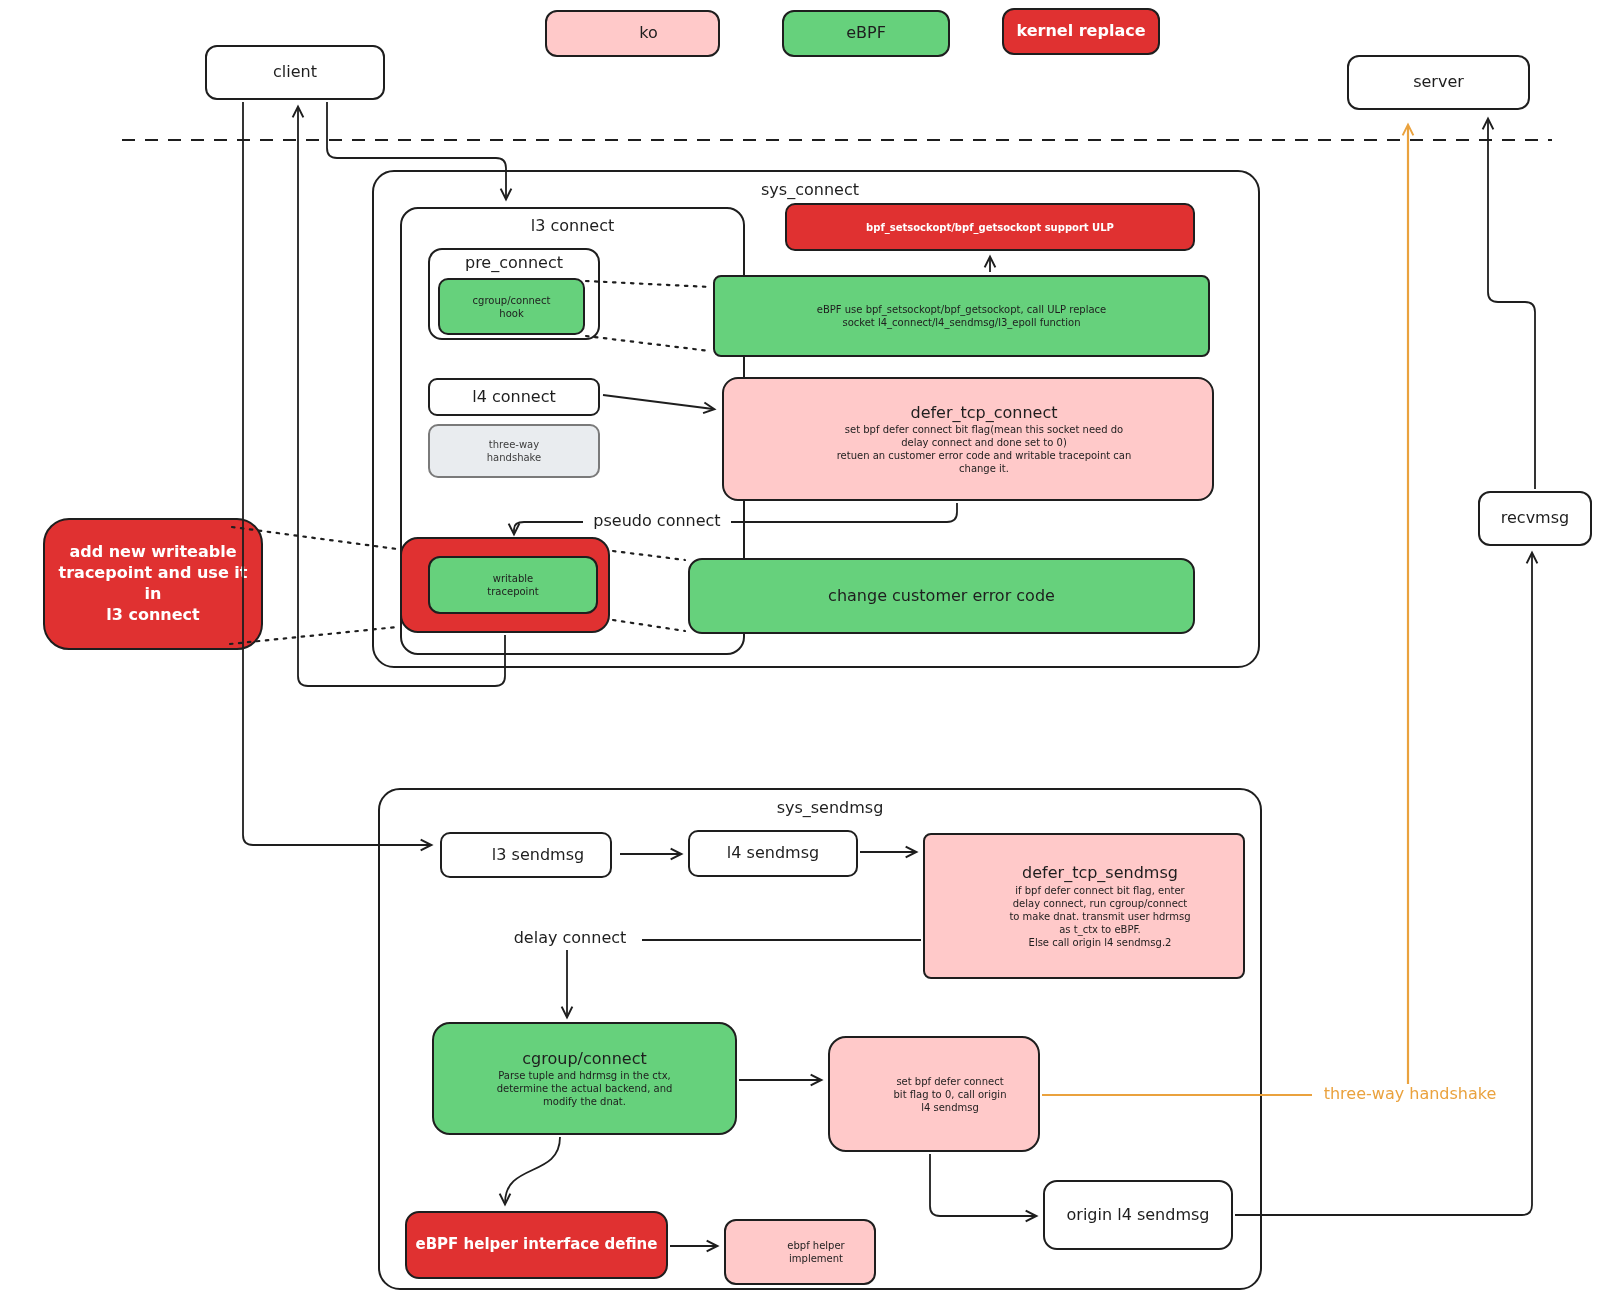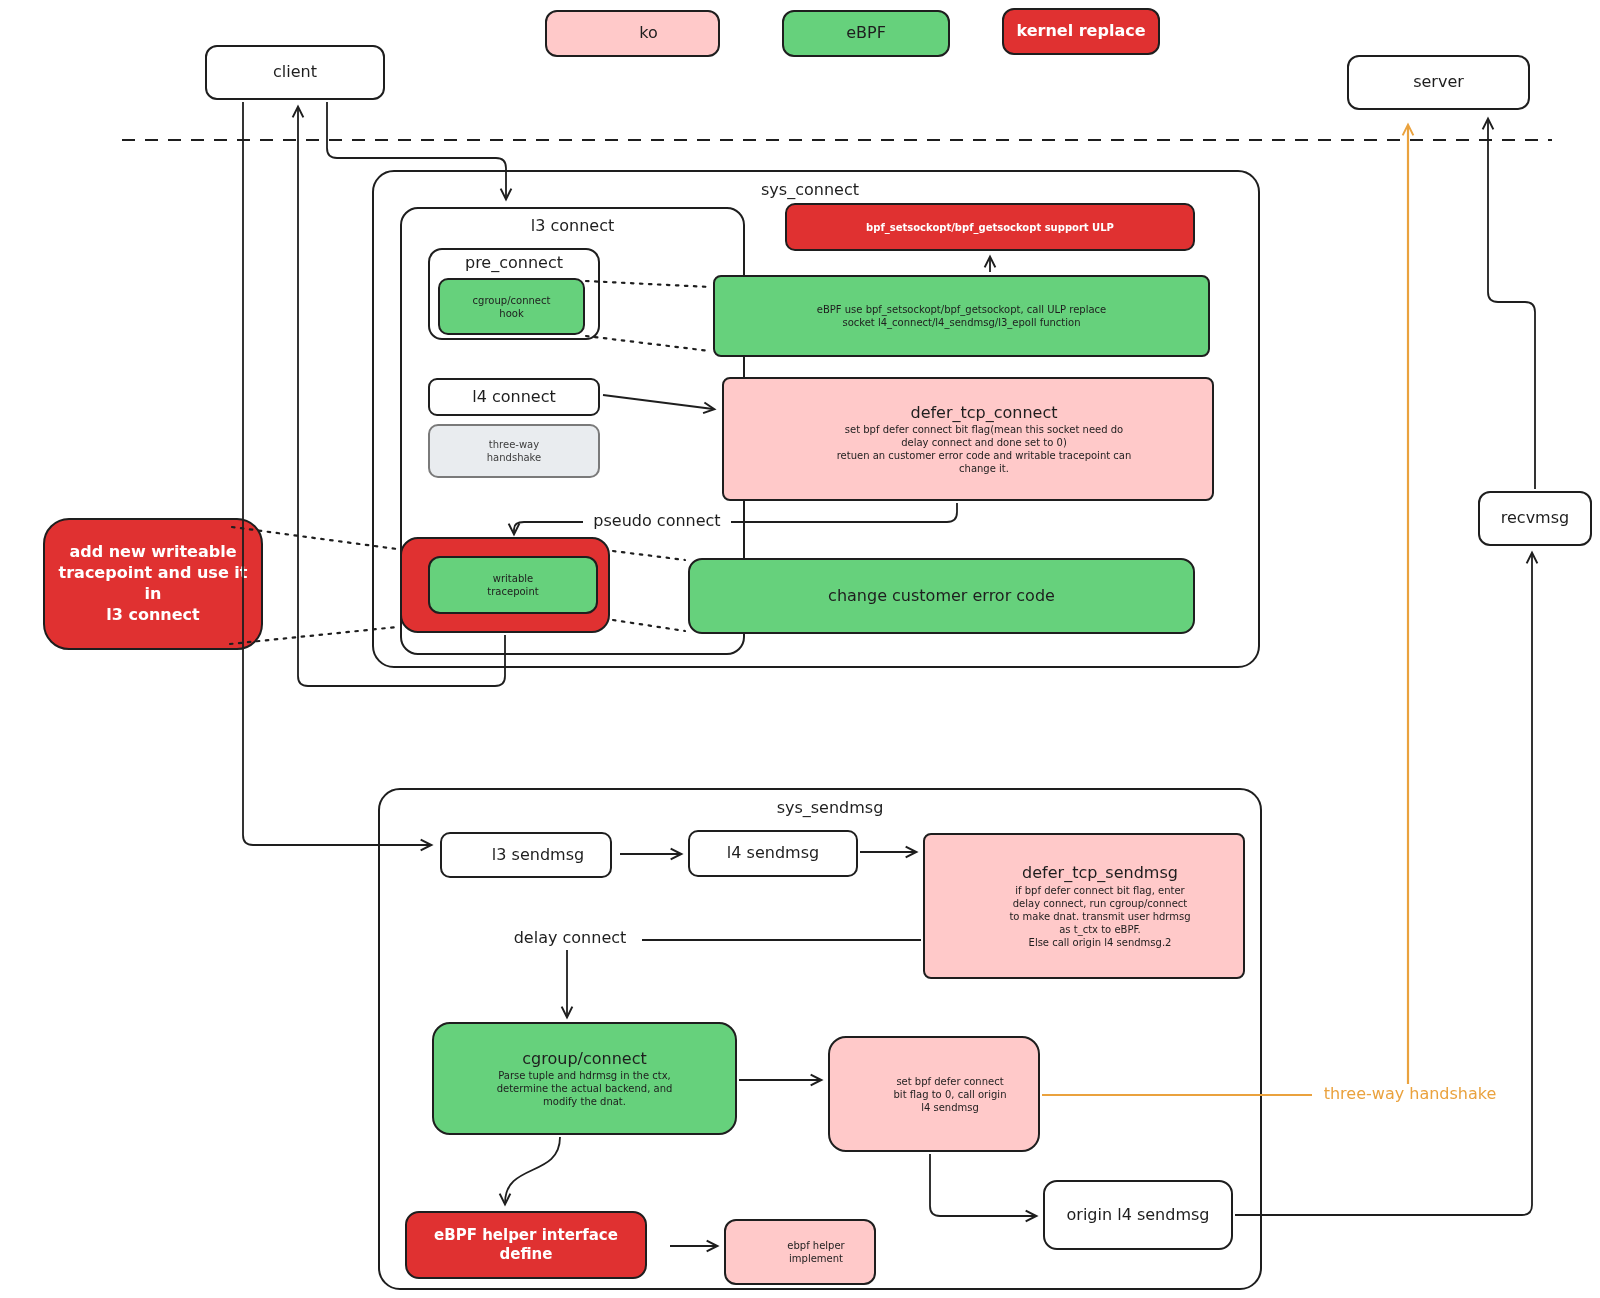--- a/index.html
+++ b/index.html
@@ -82,21 +82,21 @@
 tracepoint</span>
   </div>
 
   <div class="box red f15" style="left:785px;top:203px;width:410px;height:48px;border-radius:10px;">
     <span>bpf_setsockopt/bpf_getsockopt support ULP</span>
   </div>
   <div class="box green pre f15" style="left:713px;top:275px;width:497px;height:82px;border-radius:8px;justify-content:center;">
     <span class="pre">eBPF use bpf_setsockopt/bpf_getsockopt, call ULP replace
 socket l4_connect/l4_sendmsg/l3_epoll function</span>
   </div>
-  <div class="box pink" style="left:722px;top:377px;width:492px;height:124px;border-radius:8px;">
+  <div class="box pink" style="left:722px;top:377px;width:492px;height:124px;border-radius:16px;">
     <div class="ttl" style="font-size:16px;">defer_tcp_connect</div>
     <div class="body f15">set bpf defer connect bit flag(mean this socket need do
 delay connect and done set to 0)
 retuen an customer error code and writable tracepoint can
 change it.</div>
   </div>
   <div class="box green" style="left:688px;top:558px;width:507px;height:76px;border-radius:14px;">
     <span>change customer error code</span>
   </div>
 
@@ -138,21 +138,21 @@
   <div class="box pink pre f15" style="left:828px;top:1036px;width:212px;height:116px;border-radius:18px;">
     <span class="pre">set bpf defer connect
 bit flag to 0, call origin
 l4 sendmsg</span>
   </div>
 
   <div class="box" style="left:1043px;top:1180px;width:190px;height:70px;border-radius:14px;text-align:right;">
     <span>origin l4 sendmsg</span>
   </div>
 
-  <div class="box red" style="left:405px;top:1211px;width:242px;height:68px;border-radius:14px;font-size:15px;">
+  <div class="box red" style="left:405px;top:1211px;width:263px;height:68px;border-radius:14px;font-size:15px;">
     <span>eBPF helper interface define</span>
   </div>
   <div class="box pink pre f15" style="left:724px;top:1219px;width:152px;height:66px;border-radius:12px;">
     <span class="pre">ebpf helper
 implement</span>
   </div>
 
   <div class="lbl bg orange-lbl" style="left:1312px;top:1084px;width:190px;">three-way handshake</div>
 
   <svg class="overlay" width="1600" height="1298" viewBox="0 0 1600 1298">

